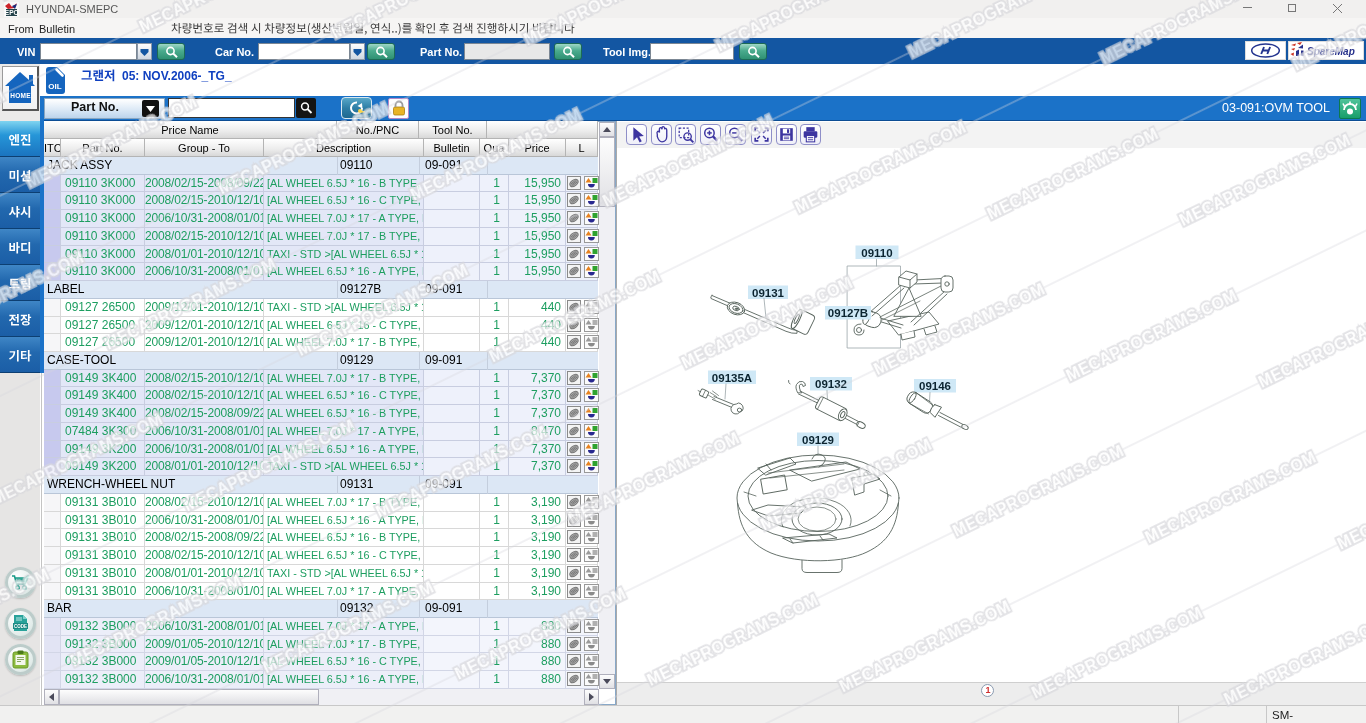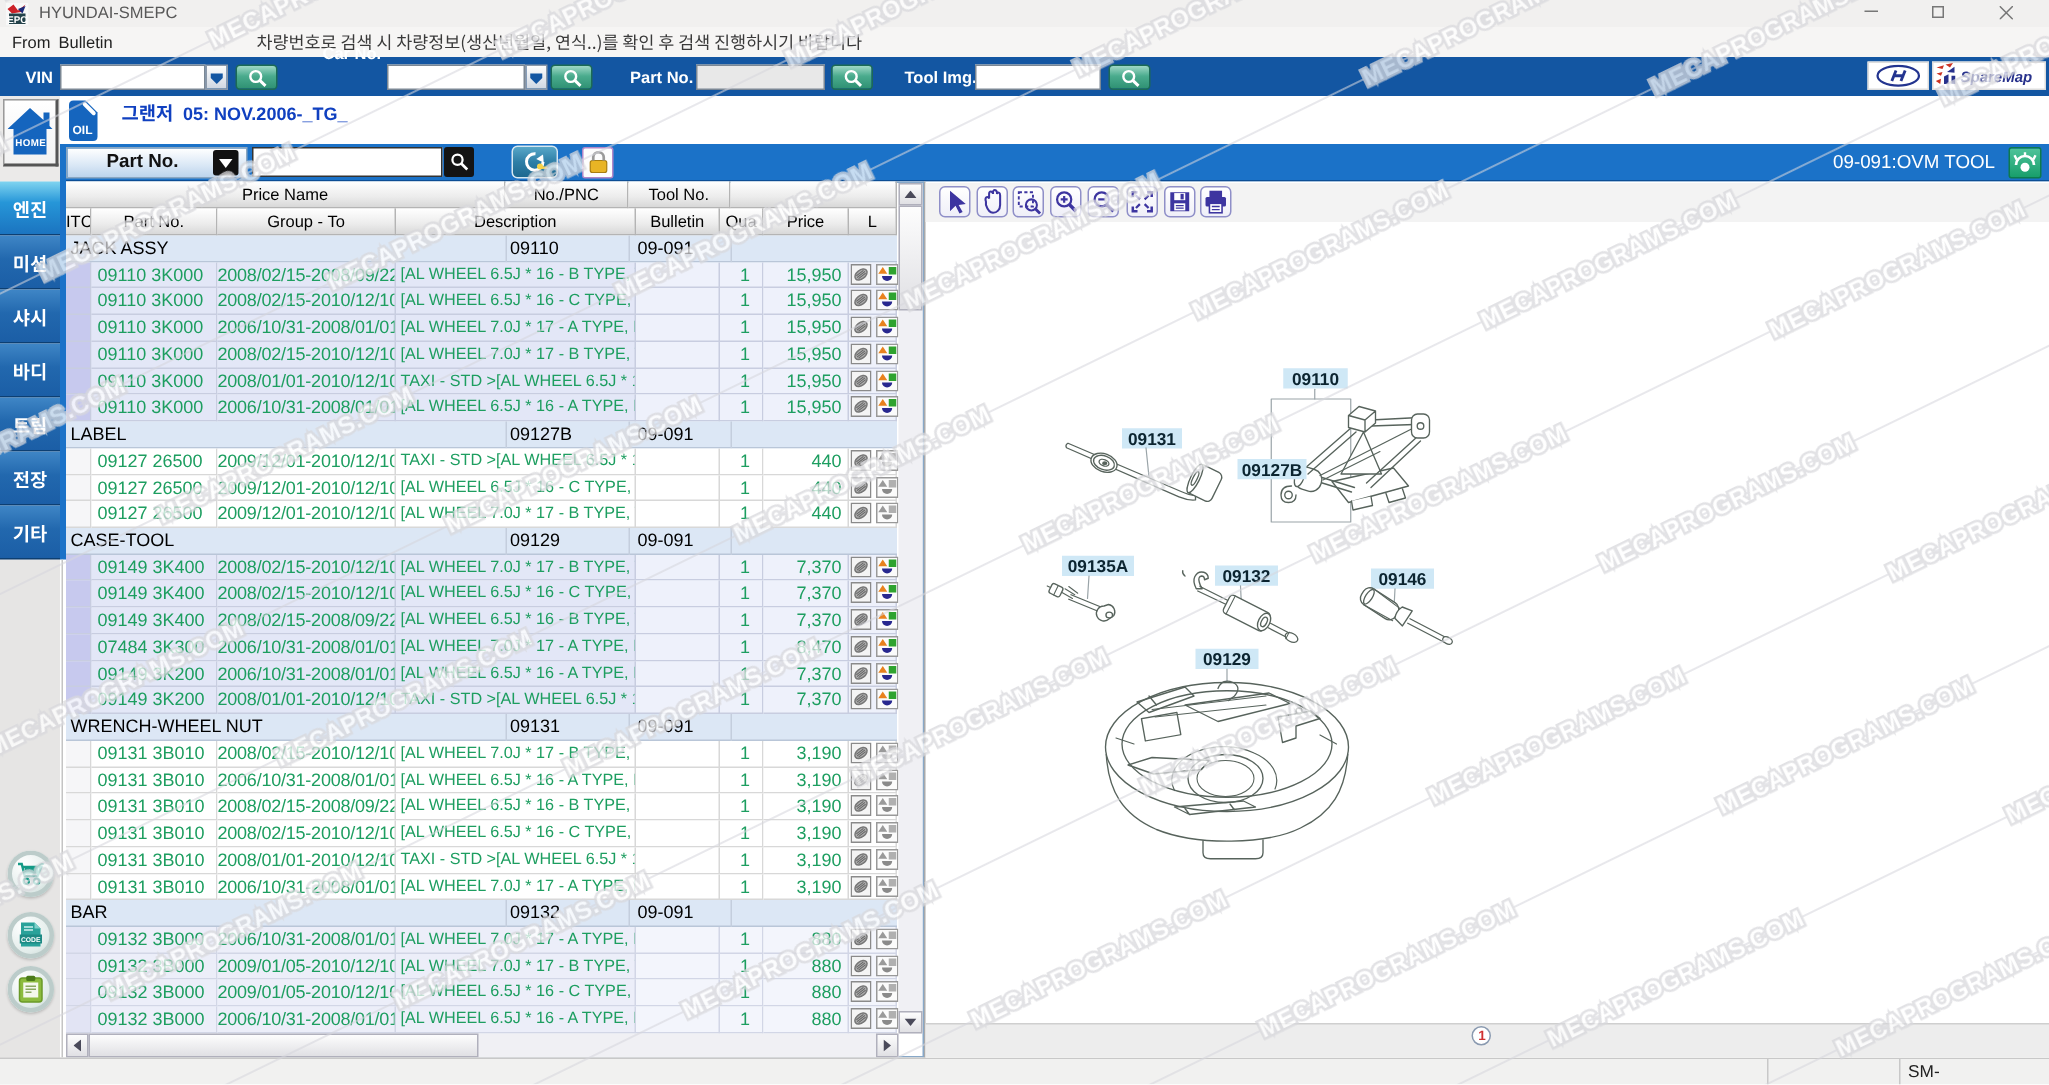--- a/index.html
+++ b/index.html
@@ -36,21 +36,21 @@
 <div class="inp" style="left:40px;top:43px;width:97px"></div>
 <div class="ddbtn" style="left:137px;top:43px"><svg width="13" height="15" viewBox="0 0 13 15">
       <path d="M2.5,5 h8 v3 l-4,4 l-4,-4 z" fill="#1356a2"></path>
     </svg></div>
 <div class="tealbtn" style="left:157px;top:43px">
     <svg width="16" height="15" viewBox="0 0 16 15">
       <circle cx="6.5" cy="6" r="3.6" fill="none" stroke="#fff" stroke-width="1.6"></circle>
       <line x1="9.2" y1="8.6" x2="13" y2="12.2" stroke="#fff" stroke-width="2"></line>
     </svg>
   </div>
-<div class="wlab" style="left:215px;top:30px">Car No.</div>
+<div class="wlab" style="left:215px;top:46px">Car No.</div>
 <div class="inp" style="left:258px;top:43px;width:92px"></div>
 <div class="ddbtn" style="left:350px;top:43px"><svg width="13" height="15" viewBox="0 0 13 15">
       <path d="M2.5,5 h8 v3 l-4,4 l-4,-4 z" fill="#1356a2"></path>
     </svg></div>
 <div class="tealbtn" style="left:367px;top:43px">
     <svg width="16" height="15" viewBox="0 0 16 15">
       <circle cx="6.5" cy="6" r="3.6" fill="none" stroke="#fff" stroke-width="1.6"></circle>
       <line x1="9.2" y1="8.6" x2="13" y2="12.2" stroke="#fff" stroke-width="2"></line>
     </svg>
   </div>
@@ -117,21 +117,21 @@
 <path d="M14,9 A5.5,5.5 0 1 1 9,3.5" fill="none" stroke="#fff" stroke-width="2"></path>
 <path d="M14,4 L14.5,9.5 L9.5,7 Z" fill="#fff"></path>
 <circle cx="12" cy="12" r="2" fill="#f8d34a"></circle>
     <rect x="13" y="12" width="4" height="1.6" fill="#f8d34a"></rect>
 </svg>
 <div class="abs" style="left:388px;top:98px;width:21px;height:21px;background:#fdfdfd;border:1px solid #b287c8;border-radius:2px"></div>
 <svg class="abs" style="left:392px;top:100px" width="14" height="17" viewBox="0 0 14 17">
 <rect x="1.5" y="7" width="11" height="8" rx="1.5" fill="#e8b425" stroke="#a87d10" stroke-width="0.8"></rect>
 <path d="M3.5,7 V5 a3.5,3.5 0 0 1 7,0 V7" fill="none" stroke="#9a9a9a" stroke-width="1.8"></path>
 </svg>
-<div class="abs" style="left:1140px;top:101px;width:190px;text-align:right;font-size:12.5px;color:#fff">09-091:OVM TOOL</div>
+<div class="abs" style="left:1140px;top:101px;width:190px;text-align:right;font-size:12.5px;color:#fff">03-091:OVM TOOL</div>
 <div class="abs" style="left:1339px;top:98px;width:22px;height:21px;background:linear-gradient(#4fc39a,#189e6b);border:1px solid #0c7a4e;border-radius:2px"></div>
 <svg class="abs" style="left:1342px;top:101px" width="16" height="15" viewBox="0 0 16 15">
 <path d="M2,9 A6,6 0 0 1 14,9" fill="none" stroke="#fff" stroke-width="1.8"></path>
 <path d="M2.5,5.5 L1,2.5 M8,3.5 L8,0.5 M13.5,5.5 L15,2.5" stroke="#fff" stroke-width="1.6"></path>
 <circle cx="8" cy="10.5" r="3" fill="#fff"></circle>
 </svg>
 <div class="abs" style="left:0;top:121px;width:40px;height:602px;background:#e6e5e4"></div>
 <div class="abs" style="left:0;top:121px;width:40px;height:36px;background:linear-gradient(#7fd4f0,#2696d8 40%,#1b74c0);border-bottom:1px solid #0d3f72"></div>
 <svg class="abs" style="left:0;top:121px" width="40" height="36" viewBox="0 0 40 36">
     <g transform="translate(8.5,23.5)">

